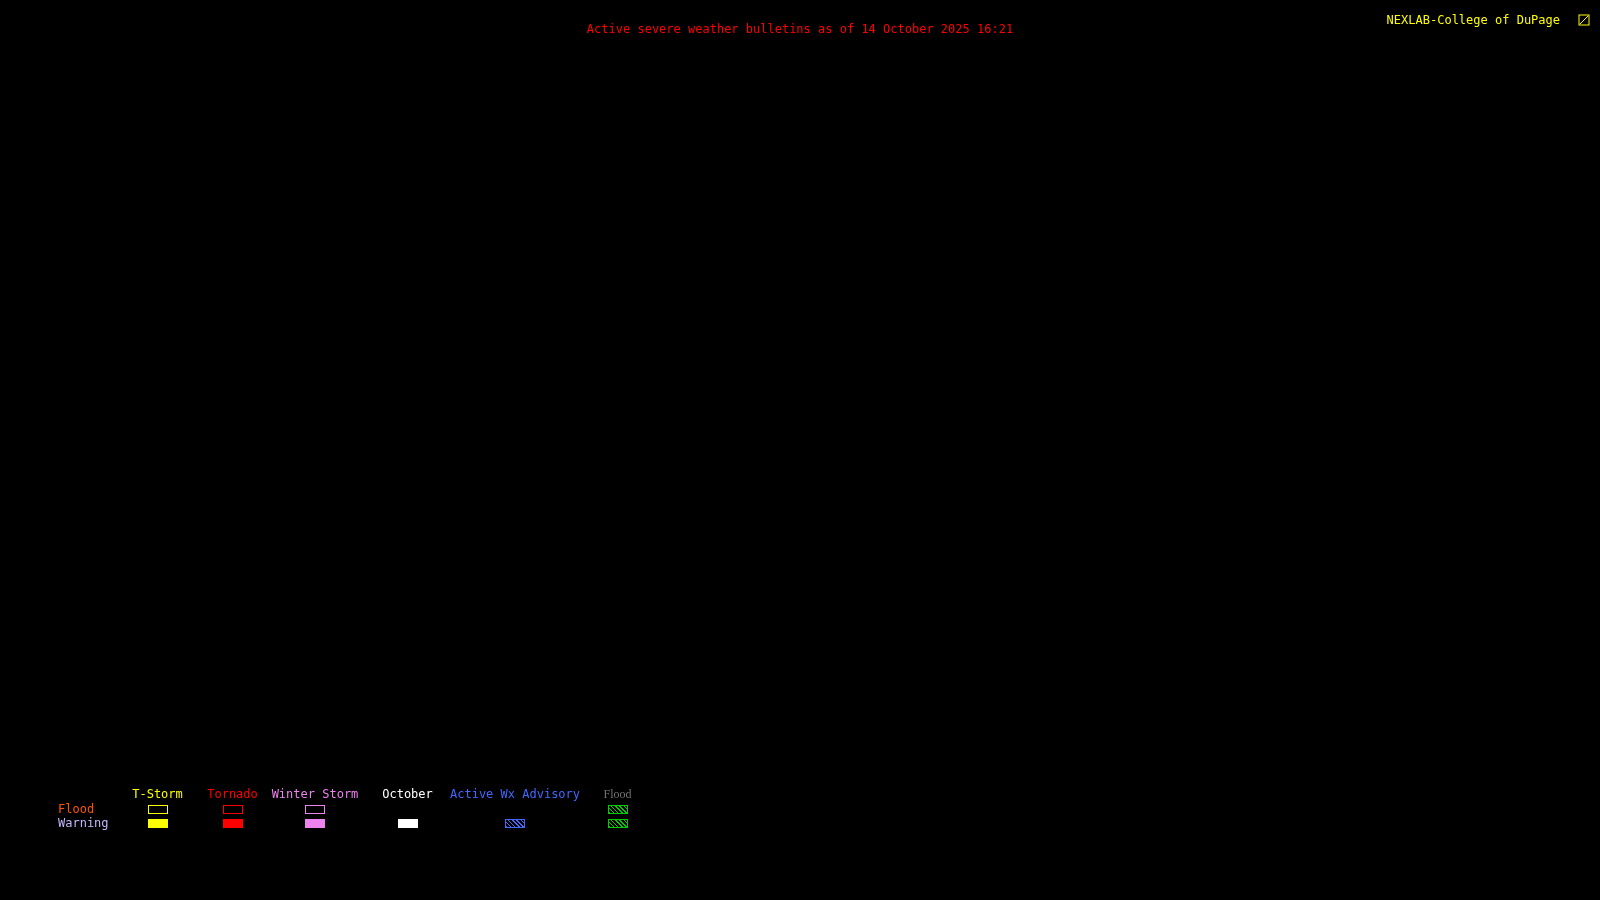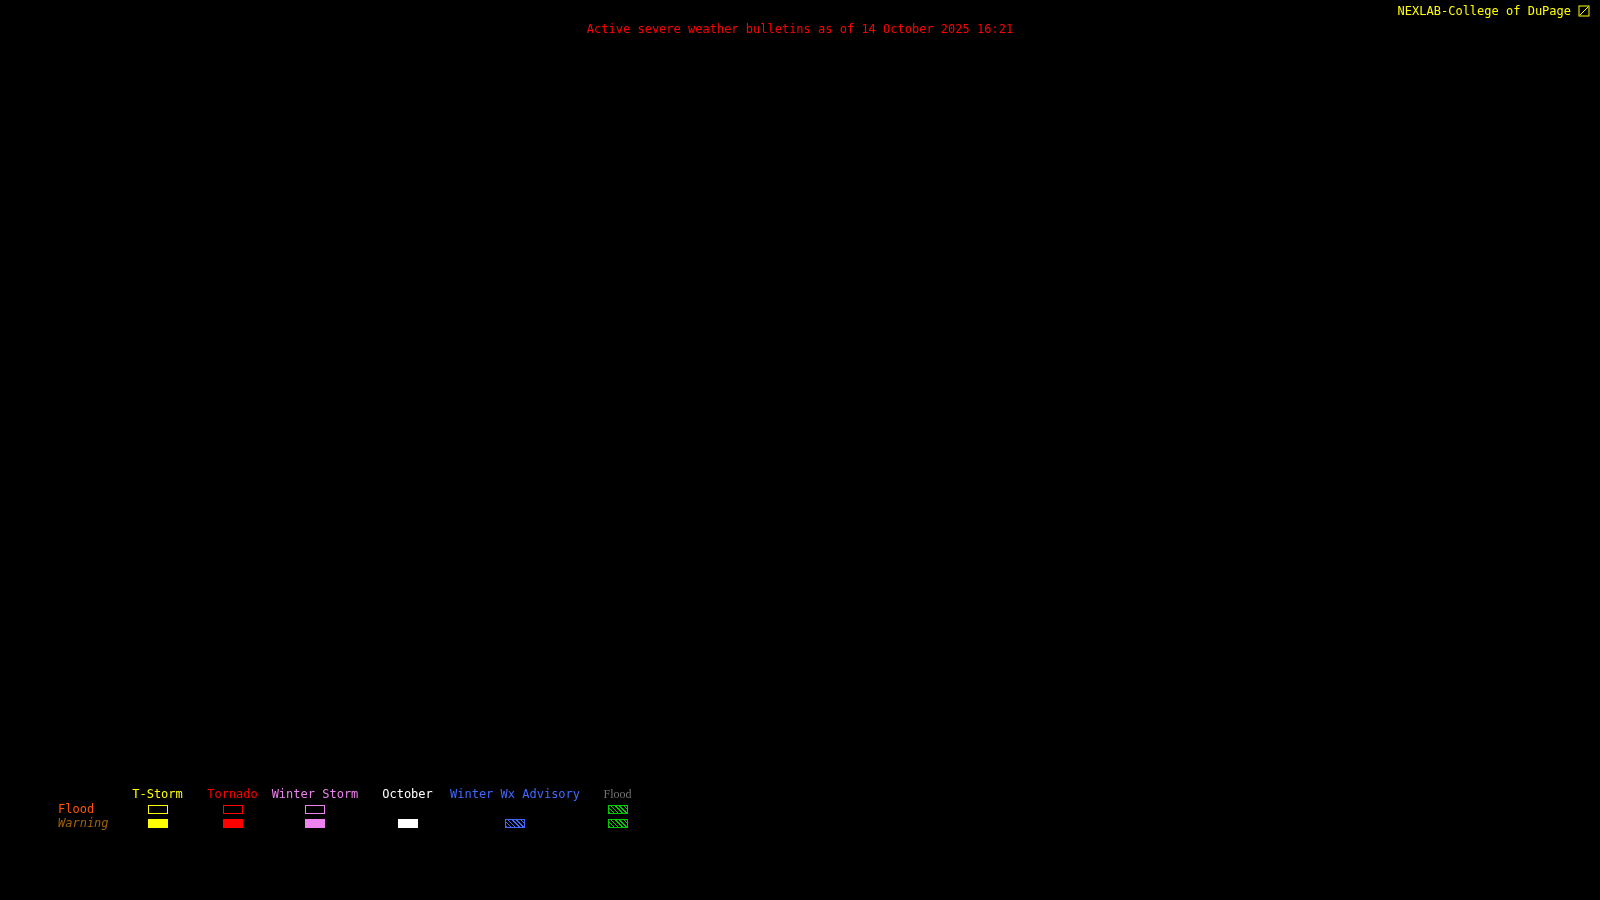--- a/index.html
+++ b/index.html
@@ -19,25 +19,25 @@
   .map-canvas {
     position: absolute;
     left: 0;
     top: 0;
     width: 1600px;
     height: 900px;
     background: #000000;
   }
   .brand {
     position: absolute;
-    top: 4px;
+    top: 13px;
     right: 10px;
     display: flex;
     align-items: center;
-    gap: 7px;
+    gap: 18px;
     white-space: nowrap;
   }
   .brand .logo {
     display: inline-block;
     width: 12px;
     height: 12px;
   }
   .title {
     position: absolute;
     top: 22px;
@@ -91,30 +91,30 @@
   </div>
 
   <div class="title" style="color: rgb(255, 0, 0);">Active severe weather bulletins as of 14 October 2025 16:21</div>
 
   <div class="legend">
       <div></div>
       <div class="colhead" style="color: rgb(255, 255, 0);">T-Storm</div>
       <div class="colhead" style="color: rgb(255, 0, 0);">Tornado</div>
       <div class="colhead" style="color: rgb(238, 130, 238); text-align: right;">Winter Storm</div>
       <div class="colhead" style="color: rgb(255, 255, 255);">October</div>
-      <div class="colhead" style="color: rgb(65, 105, 255);">Winter Wx Advisory</div>
+      <div class="colhead" style="color: rgb(65, 105, 255);">Active Wx Advisory</div>
       <div class="colhead" style="color: #737373; font-family: Liberation Serif, serif;">Flood</div>
       <div class="rowlabel" style="color: rgb(255, 85, 0);">Flood</div>
       <div class="swatch outline" style="border: 1px solid rgb(255, 255, 0); background: transparent;"></div>
       <div class="swatch outline" style="border: 1px solid rgb(255, 0, 0); background: transparent;"></div>
       <div class="swatch outline" style="border: 1px solid rgb(238, 130, 238); background: transparent;"></div>
       <div class="swatch none"></div>
       <div class="swatch none"></div>
       <div class="swatch hatched" style="border: 1px solid rgb(0, 204, 0); background: repeating-linear-gradient(45deg, rgb(0, 204, 0) 0px, rgb(0, 204, 0) 1px, transparent 1px, transparent 3px);"></div>
-      <div class="rowlabel" style="color: #a16207; font-style: italic;">Warning</div>
+      <div class="rowlabel" style="color: #c4b5fd;">Warning</div>
       <div class="swatch solid" style="background: rgb(255, 255, 0);"></div>
       <div class="swatch solid" style="background: rgb(255, 0, 0);"></div>
       <div class="swatch solid" style="background: rgb(238, 130, 238);"></div>
       <div class="swatch solid" style="background: rgb(255, 255, 255);"></div>
       <div class="swatch hatched" style="border: 1px solid rgb(65, 105, 255); background: repeating-linear-gradient(45deg, rgb(65, 105, 255) 0px, rgb(65, 105, 255) 1px, transparent 1px, transparent 3px);"></div>
       <div class="swatch hatched" style="border: 1px solid rgb(0, 204, 0); background: repeating-linear-gradient(45deg, rgb(0, 204, 0) 0px, rgb(0, 204, 0) 1px, transparent 1px, transparent 3px);"></div>
     </div>
 
 </div>
 

